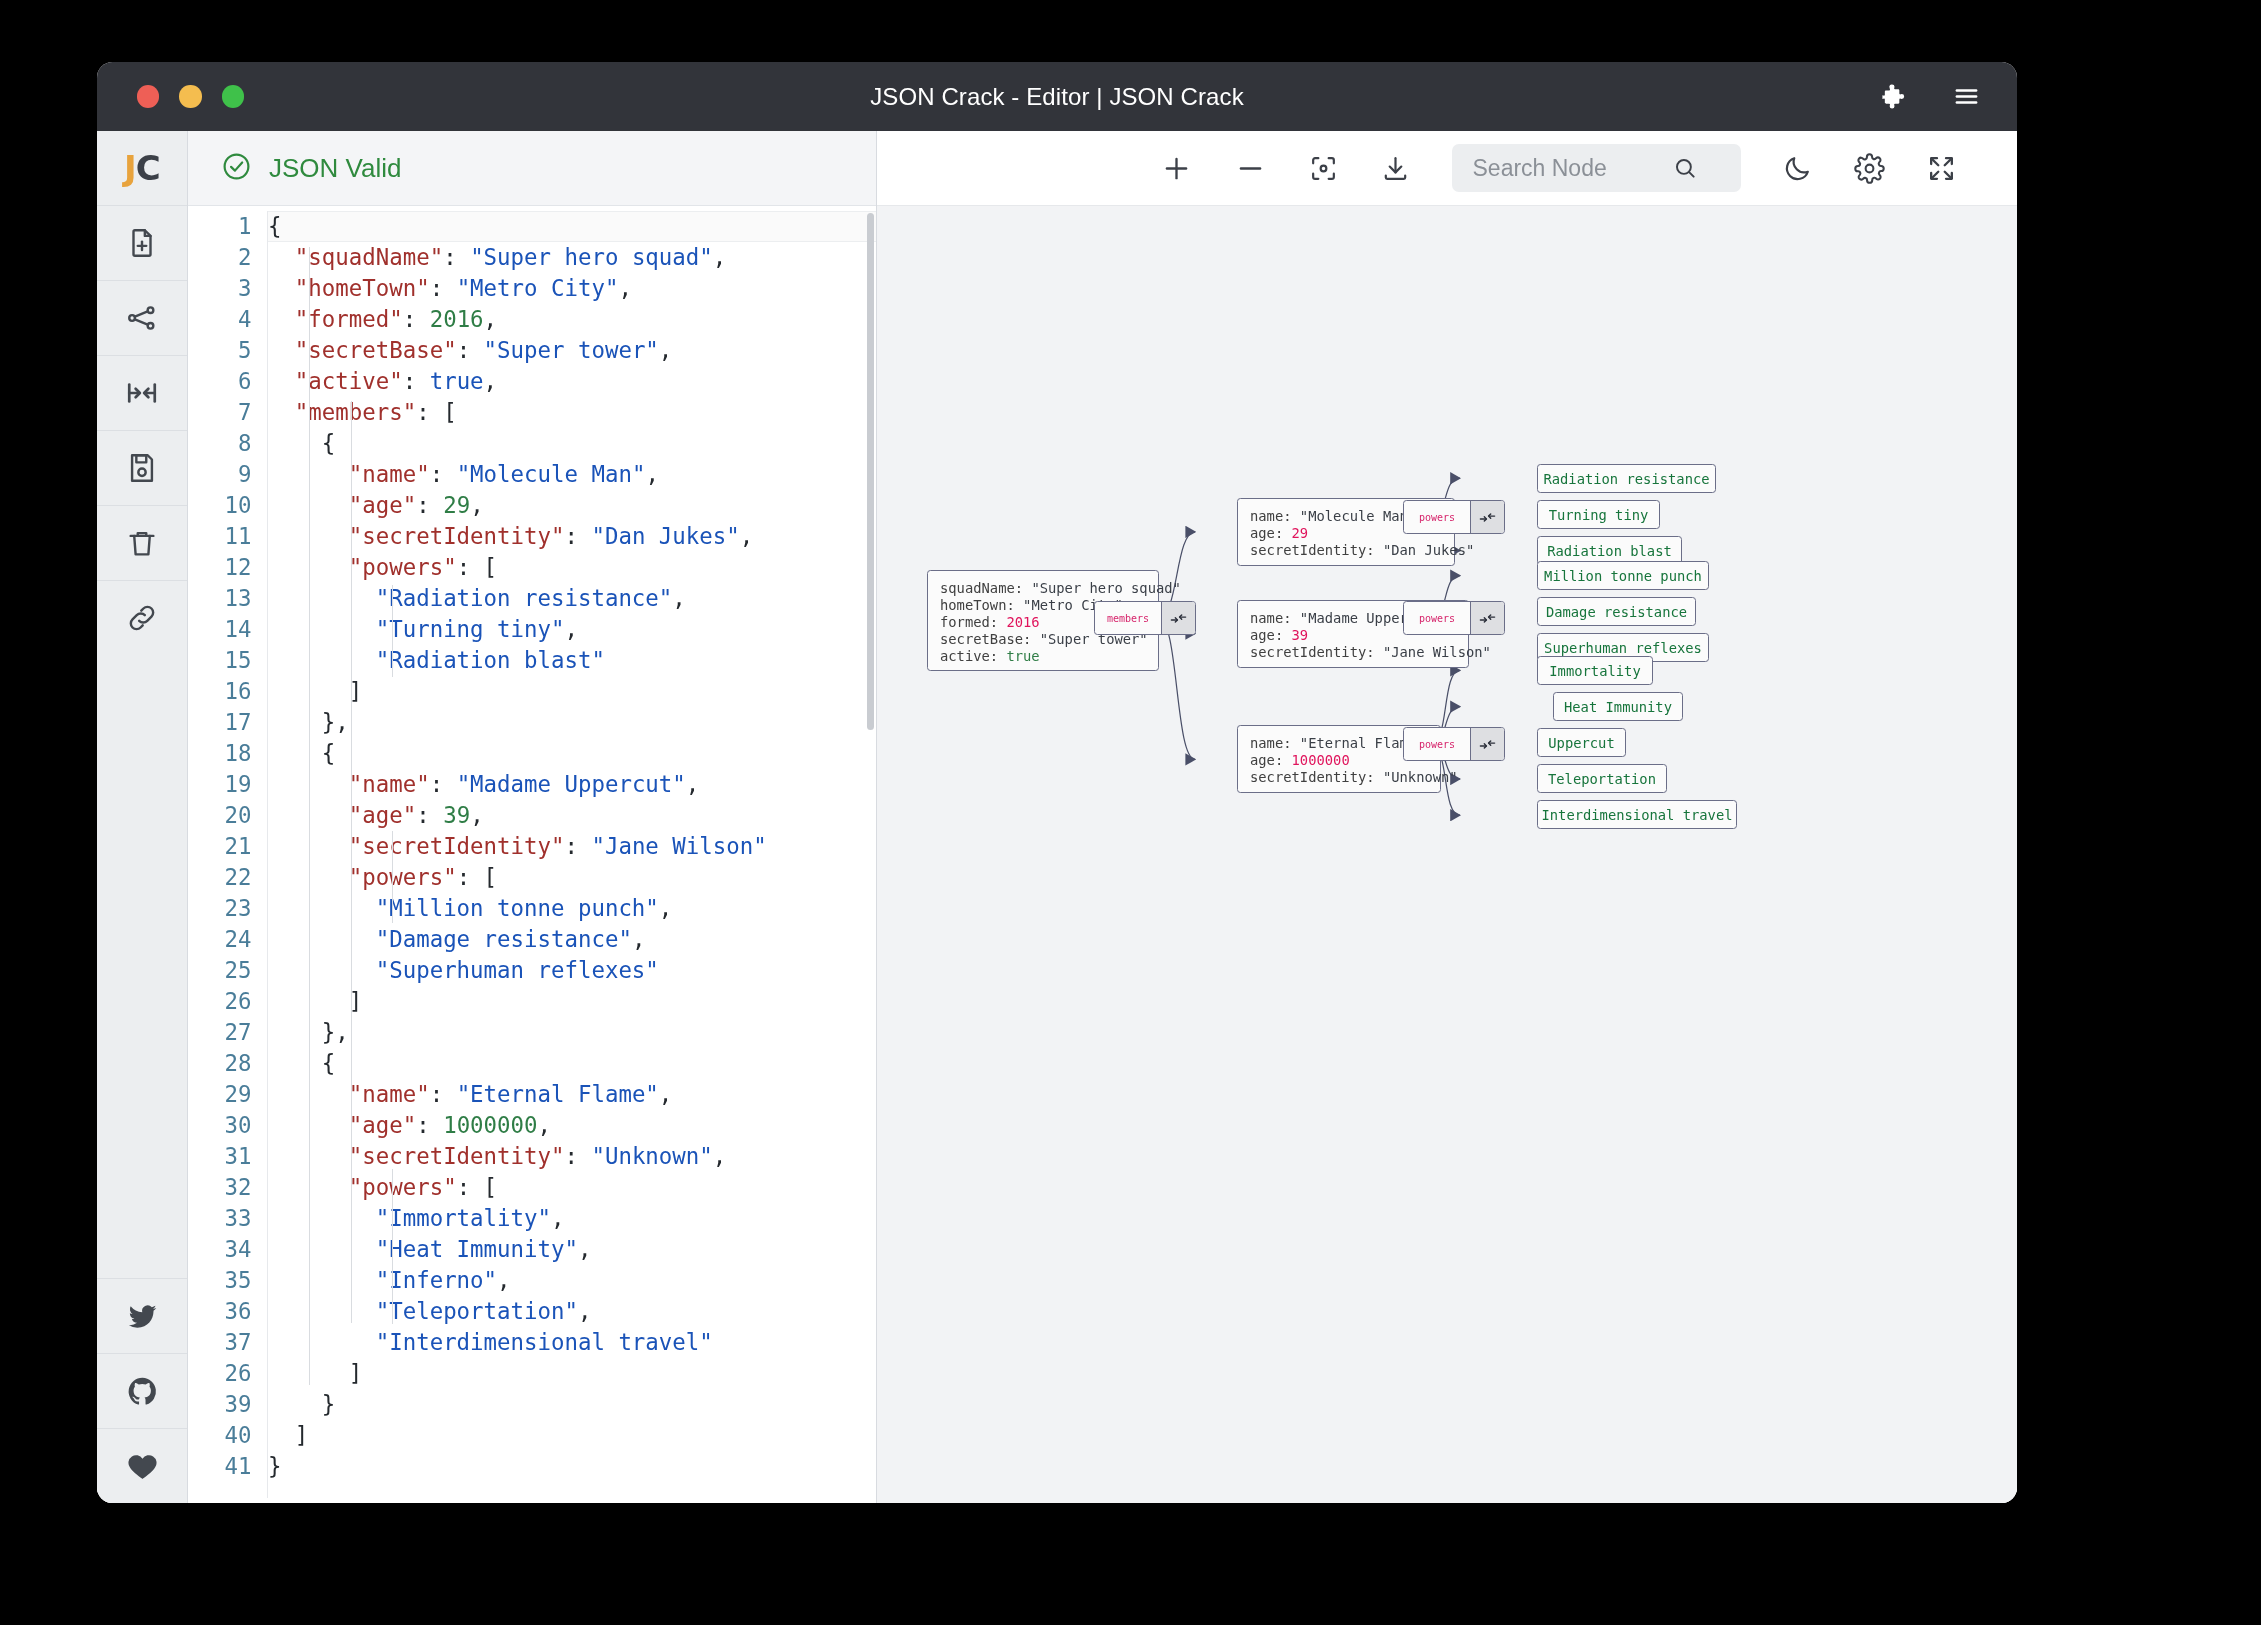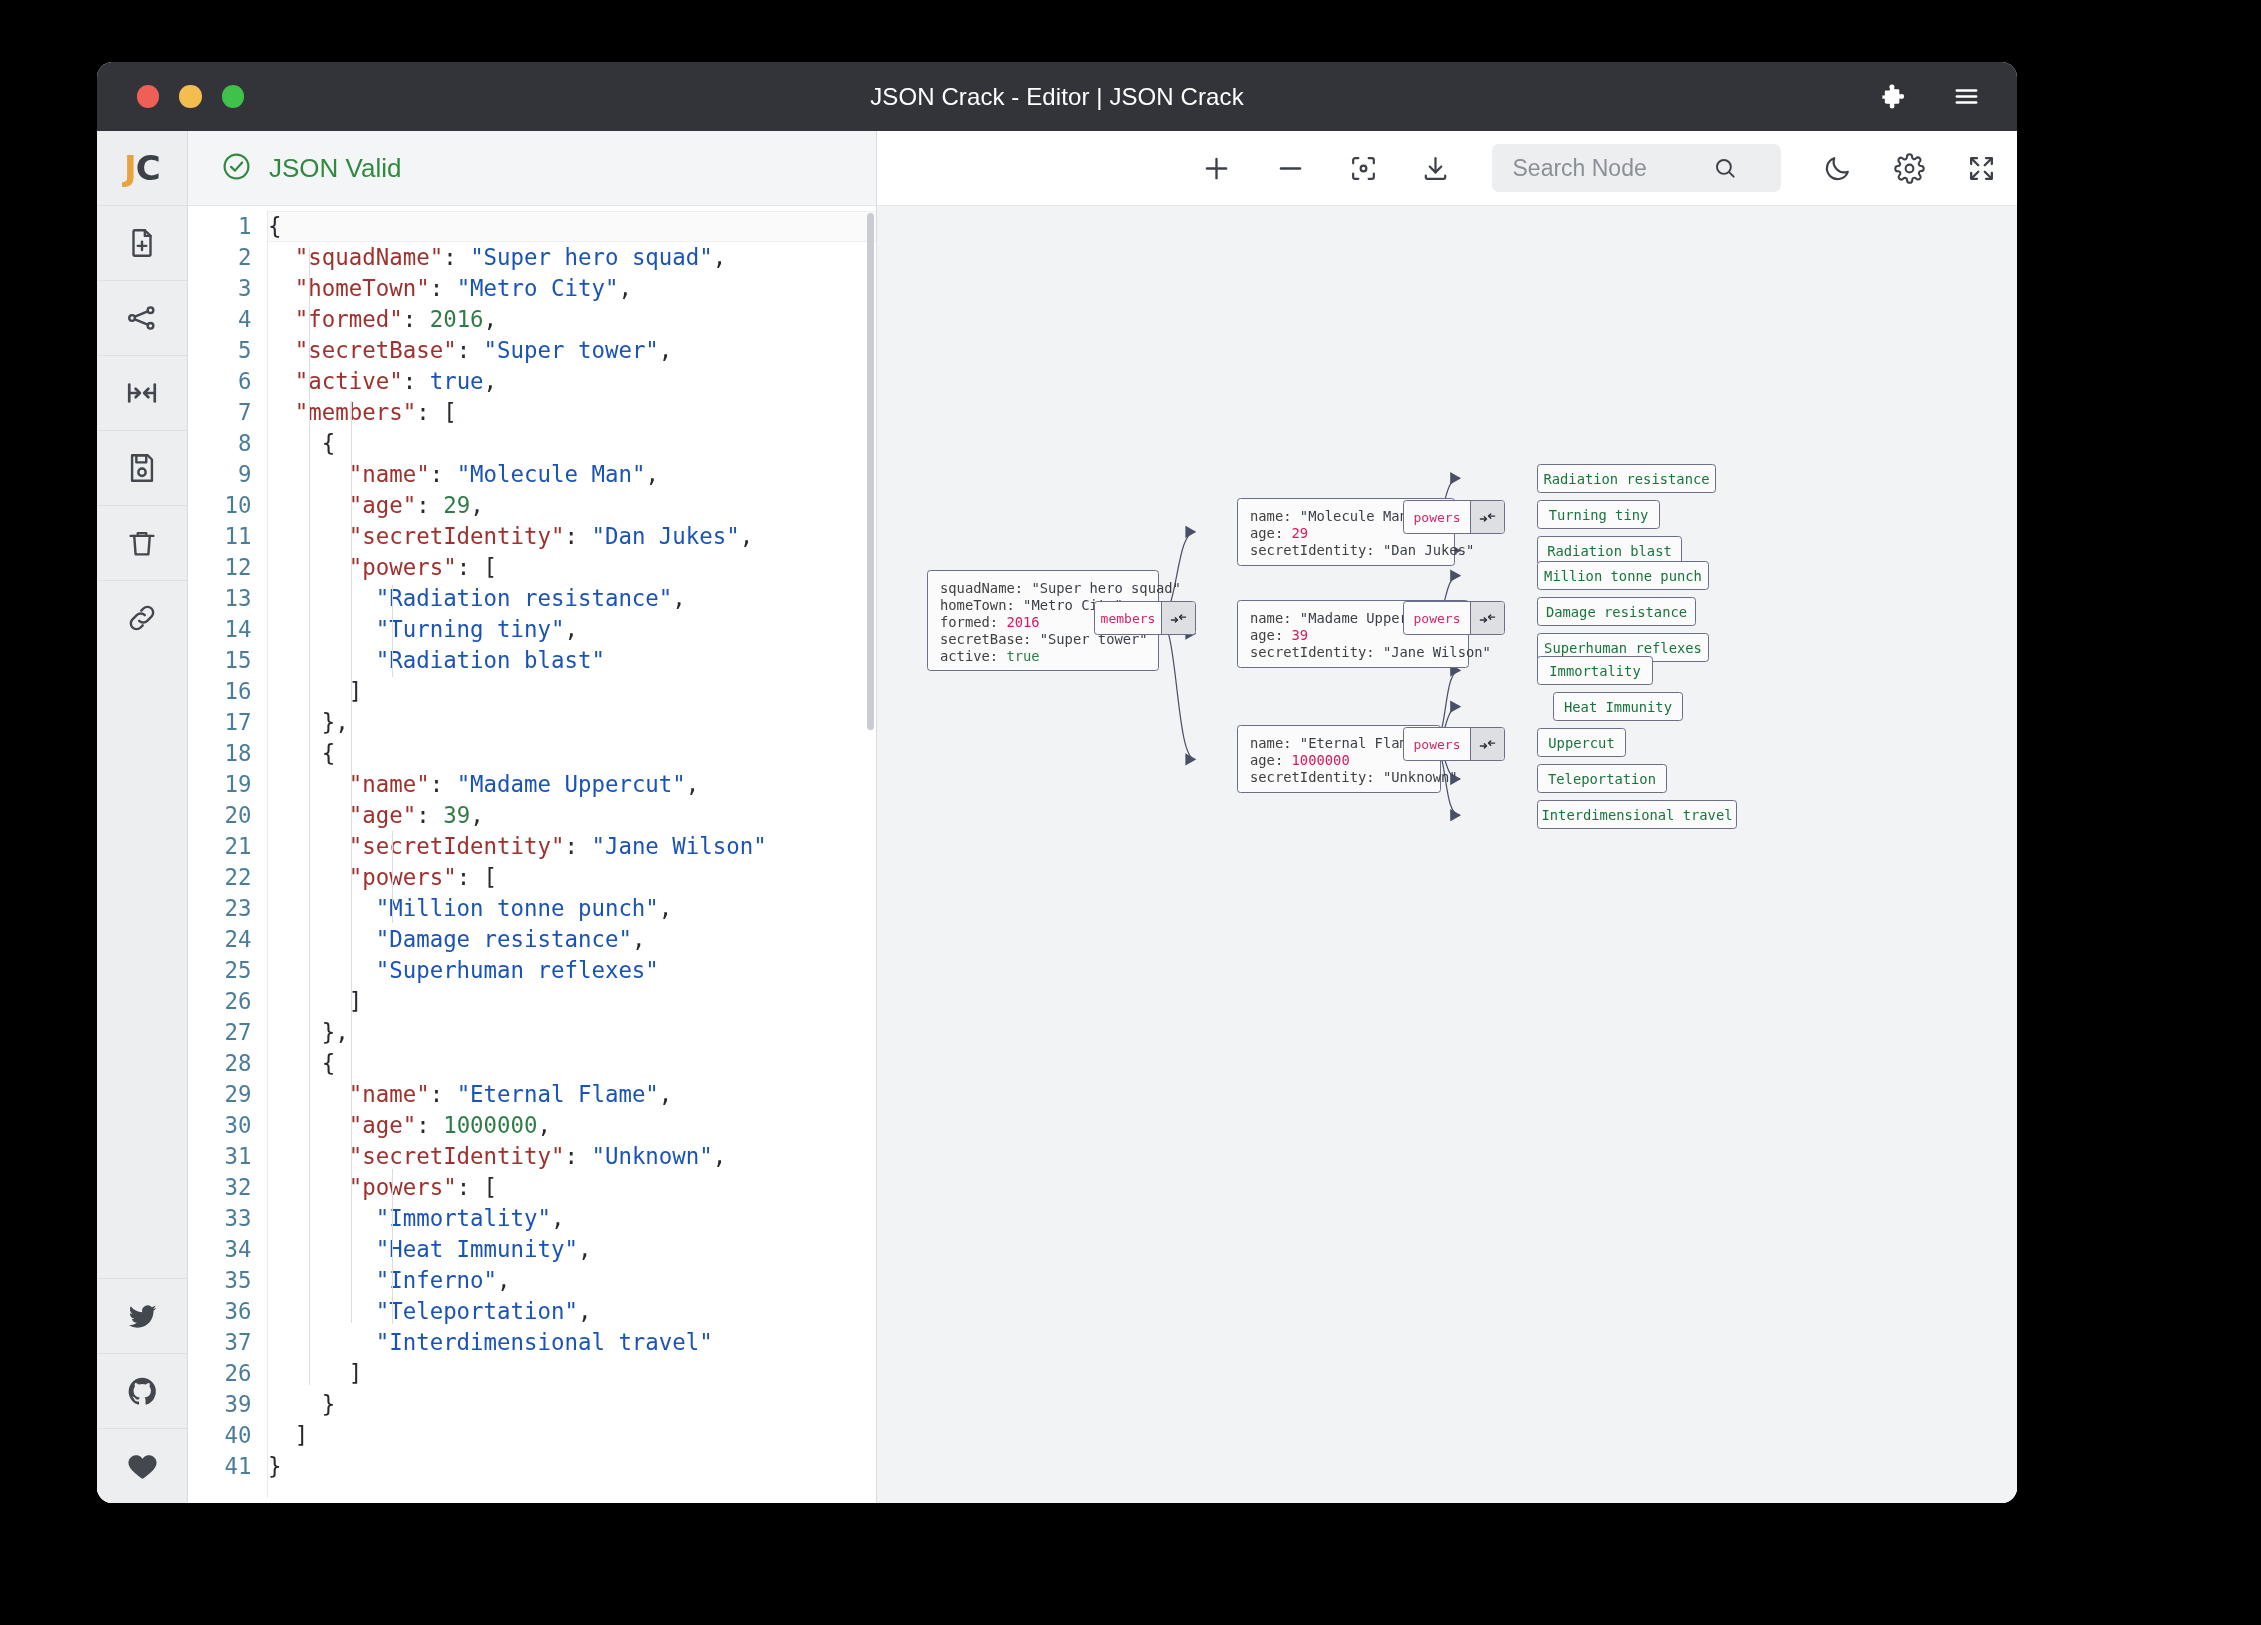--- a/index.html
+++ b/index.html
@@ -47,40 +47,40 @@
   .cl{height:31px;line-height:31px;font-size:22.4px;
     font-family:"DejaVu Sans Mono",monospace;white-space:pre;color:#24292e;}
   .cl.active{background:#fafafa;box-shadow:inset 0 -0.9px 0 #eceef0, inset 0 0.9px 0 #eceef0;}
   .k{color:#a0302c;} .s{color:#1a53b8;} .n{color:#2f7d46;} .b{color:#1a53b8;} .p{color:#24292e;}
   .ind{position:absolute;top:5.2px;width:0.9px;background:#d9dce0;}
   .v-scroll{position:absolute;right:1.7px;top:6.9px;width:7.8px;height:517px;background:#c9ccd1;border-radius:4.3px;}
 
   
   .graph{flex:1;background:#f2f3f5;position:relative;overflow:hidden;}
   .gtoolbar{height:74px;display:flex;align-items:center;justify-content:flex-end;
-    gap:41px;padding-right:20px;background:#fff;border-bottom:0.9px solid #e6e8eb;}
+    gap:41px;padding-right:60px;background:#fff;border-bottom:0.9px solid #e6e8eb;}
   .gtoolbar svg{display:block;}
   .searchbox{display:flex;align-items:center;background:#eceef0;border-radius:6.9px;
     height:48px;padding:0 15.5px 0 19px;gap:13.8px;width:255px;}
   .searchbox input{border:0;background:transparent;outline:none;font-size:23px;
     color:#3c4048;font-family:"Liberation Sans",sans-serif;width:184px;}
   .searchbox input::placeholder{color:#8b9097;}
   .canvas{position:absolute;left:0;top:74px;right:0;bottom:0;}
   .canvas svg.edges{position:absolute;left:0;top:0;width:100%;height:100%;}
 
   .node{position:absolute;background:#fbfbfb;border:1.4px solid #6b6e88;border-radius:3.4px;
     box-sizing:border-box;font-family:"DejaVu Sans Mono",monospace;}
   .node .rows{padding:8.6px 12px;}
   .node .row{font-size:13.8px;line-height:17px;white-space:pre;}
   .nk{color:#404040;} .nv{color:#3a3f47;} .nn{color:#e0145c;} .nb{color:#2f7d46;}
 
   .parent-node{position:absolute;display:flex;align-items:stretch;background:#fbfbfb;
     border:1.4px solid #6b6e88;border-radius:3.4px;box-sizing:border-box;overflow:hidden;}
   .parent-node .label{flex:1;display:flex;align-items:center;justify-content:center;
-    color:#d6246b;font-size:13px;font-family:"DejaVu Sans Mono",monospace;}
+    color:#d6246b;font-size:10px;font-family:"DejaVu Sans Mono",monospace;}
   .parent-node .btn{width:33px;background:#dedfe2;border-left:1.4px solid #6b6e88;
     display:flex;align-items:center;justify-content:center;}
 
   .leaf{position:absolute;background:#fbfbfb;border:1.4px solid #6b6e88;border-radius:3.4px;
     box-sizing:border-box;display:flex;align-items:center;justify-content:center;
     color:#17753c;font-size:13.8px;font-family:"DejaVu Sans Mono",monospace;white-space:nowrap;}
 </style>
 </head>
 <body>
 

